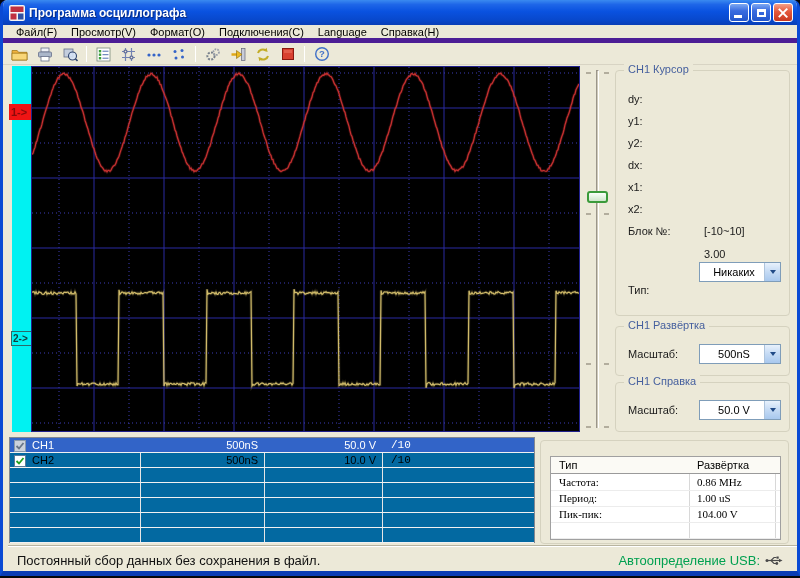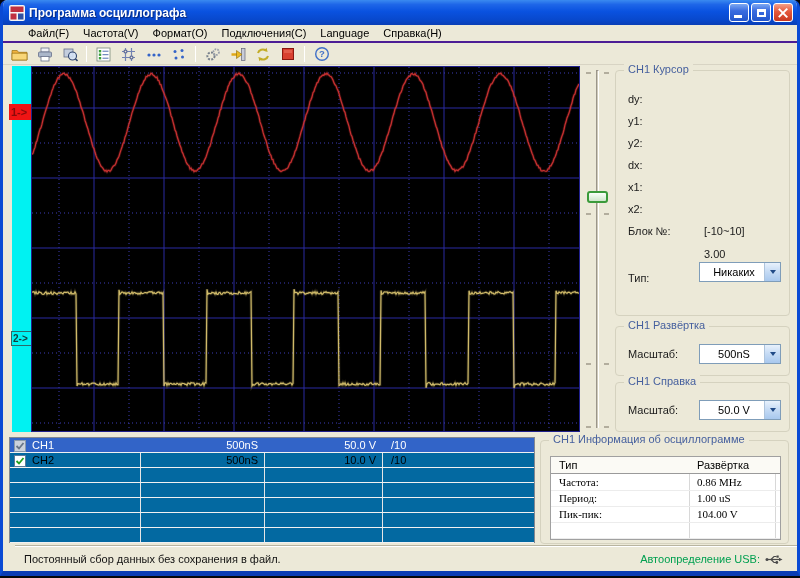--- a/index.html
+++ b/index.html
@@ -20,21 +20,21 @@
   .wbtn.bmin,.wbtn.bmax{background:linear-gradient(180deg,#7da8f2 0%,#3a6ce0 40%,#2356cc 100%);}
   .wbtn.bclose{background:linear-gradient(180deg,#f4a088 0%,#e4583c 45%,#c83820 100%);}
   .gmin{position:absolute;left:4px;bottom:3px;width:8px;height:3px;background:#fff;}
   .gmax{width:9px;height:8px;border:2px solid #fff;border-top-width:3px;}
   .gclose{position:relative;width:10px;height:10px;}
   .gclose:before,.gclose:after{content:"";position:absolute;left:4px;top:-1px;width:2.4px;height:12px;background:#fff;}
   .gclose:before{transform:rotate(45deg);}
   .gclose:after{transform:rotate(-45deg);}
   
   .menubar{position:absolute;left:0;top:25px;right:0;height:18px;display:flex;align-items:center;
-    padding-left:18px;font-size:11px;color:#000;border-bottom:2px solid #4c1d95;}
+    padding-left:6px;font-size:11px;color:#000;border-bottom:5px solid #4c1d95;}
   .menuitem{padding:2px 7px;cursor:default;}
   .toolbar{position:absolute;left:0;top:44px;right:0;height:21px;display:flex;align-items:center;
     padding-left:5px;gap:2px;border-bottom:1px solid #d8d4c4;}
   .tbtn{width:23px;height:19px;display:flex;align-items:center;justify-content:center;}
   .tsep{width:1px;height:16px;background:#c0bcac;border-right:1px solid #fff;margin:0 3px;}
   
   .marker-strip{position:absolute;left:9px;top:66px;width:19px;height:366px;background:#00f2f2;}
   .marker1{position:absolute;left:6px;top:104px;width:22px;height:16px;background:#f01414;color:#8a0a0a;
     font-size:11px;font-weight:bold;line-height:16px;text-align:left;padding-left:2px;}
   .marker2{position:absolute;left:8px;top:331px;width:21px;height:15px;background:#00f2f2;color:#123c3c;
@@ -64,32 +64,32 @@
   .chtable{position:absolute;left:6px;top:437px;width:526px;height:106px;background:#0369a1;border:1px solid #828790;}
   .chgridv{position:absolute;top:0;bottom:0;width:1px;background:#e6e6e6;}
   .chrow{position:absolute;left:0;right:0;height:15px;display:flex;align-items:center;font-size:11px;
     border-bottom:1px solid #f1f1f1;color:#000;}
   .chrow.sel{background:#3264c8;color:#fff;z-index:2;}
   .cbx{position:absolute;left:4px;top:1.5px;width:12px;height:12px;background:#fff;border:1px solid #5a7a9a;}
   .chrow.sel .cbx{background:#ccd2dc;border-color:#8a9aac;}
   .cellname{position:absolute;left:22px;}
   .cellsweep{position:absolute;left:140px;width:108px;text-align:right;}
   .cellrange{position:absolute;left:258px;width:108px;text-align:right;}
-  .cellprobe{position:absolute;left:381px;}
+  .cellprobe{position:absolute;left:381px;font-family:Liberation Mono, monospace;}
   
   .itable{position:absolute;left:9px;top:15px;width:231px;height:84px;background:#fff;border:1px solid #a0a0a0;
     font-size:11px;color:#000;}
   .ithead{position:absolute;left:0;right:0;top:0;height:17px;border-bottom:1px solid #9a9a9a;background:#fbfaf5;}
   .itrow{position:absolute;left:0;right:0;height:16px;border-bottom:1px solid #ececec;font-family:Liberation Serif, serif;}
   .itcol1{position:absolute;left:8px;top:1px;}
   .itcol2{position:absolute;left:146px;top:1px;}
   .itdiv{position:absolute;top:0;bottom:0;width:1px;background:#d8d8d8;}
   
-  .statusbar{position:absolute;left:12px;right:0;top:545px;height:27px;background:#ECE9D8;
-    border-top:1px solid #b8b4a0;box-shadow:inset 0 1px 0 #fff;font-size:11px;}
+  .statusbar{position:absolute;left:5px;right:0;top:545px;height:27px;background:#ECE9D8;
+    border-top:1px solid #b8b4a0;box-shadow:inset 0 1px 0 #fff;font-size:13px;}
   .statustext{position:absolute;left:9px;top:7px;color:#111;}
   .usbwrap{position:absolute;right:14px;top:7px;display:flex;align-items:center;gap:5px;}
 </style>
 </head>
 <body>
 
 <div class="window">
 
   <div class="titlebar">
     <span class="app-icon">
@@ -109,21 +109,21 @@
           <span class="gmax"></span>
         </span>
       <span class="wbtn bclose">
           <span class="gclose"></span>
         </span>
     </span>
   </div>
 
   <div class="menubar">
     <span class="menuitem">Файл(F)</span>
-    <span class="menuitem">Частота(V)</span>
+    <span class="menuitem">Просмотр(V)</span>
     <span class="menuitem">Формат(O)</span>
     <span class="menuitem">Подключения(C)</span>
     <span class="menuitem">Language</span>
     <span class="menuitem">Справка(H)</span>
   </div>
 
   <div class="toolbar">
     <span class="tbtn">
       <svg width="17" height="15" viewBox="0 0 17 15">
         <path d="M1 3.5 h5.2 l1.4 1.8 H16 V13 H1z" fill="#f0b340" stroke="#9a7010" stroke-width="0.7"></path>
@@ -271,21 +271,21 @@
     <span class="gbtitle">CH1 Курсор</span>
     <span class="flabel" style="top:22px">dy:</span>
     <span class="flabel" style="top:44px">y1:</span>
     <span class="flabel" style="top:66px">y2:</span>
     <span class="flabel" style="top:88px">dx:</span>
     <span class="flabel" style="top:110px">x1:</span>
     <span class="flabel" style="top:132px">x2:</span>
     <span class="flabel" style="top:154px">Блок №:</span>
     <span class="fvalue" style="left:88px;top:154px">[-10~10]</span>
     <span class="fvalue" style="left:88px;top:177px">3.00</span>
-    <span class="flabel" style="top:201px">Тип:</span>
+    <span class="flabel" style="top:213px">Тип:</span>
     <div class="combo" style="left:83px;top:191px">
       <span class="combo-text">Никаких</span>
       <span class="combo-btn">
           <span class="combo-arrow"></span>
         </span>
     </div>
   </div>
 
   <div class="gb" style="left:612px;top:326px;width:175px;height:50px">
     <span class="gbtitle">CH1 Развёртка</span>
@@ -336,21 +336,20 @@
       <span class="cellprobe">/10</span>
     </div>
     <div class="chrow" style="top:30px"></div>
     <div class="chrow" style="top:45px"></div>
     <div class="chrow" style="top:60px"></div>
     <div class="chrow" style="top:75px"></div>
     <div class="chrow" style="top:90px"></div>
   </div>
 
   <div class="gb" style="left:537px;top:440px;width:249px;height:104px">
-    <span class="gbtitle">CH1 Информация об осциллограмме</span>
     <div class="itable">
       <div class="itdiv" style="left:138px"></div>
       <div class="itdiv" style="left:224px"></div>
       <div class="ithead">
         <span class="itcol1" style="top:2px">Тип</span>
         <span class="itcol2" style="top:2px">Развёртка</span>
       </div>
       <div class="itrow" style="top:18px">
         <span class="itcol1">Частота:</span>
         <span class="itcol2">0.86 MHz</span>

